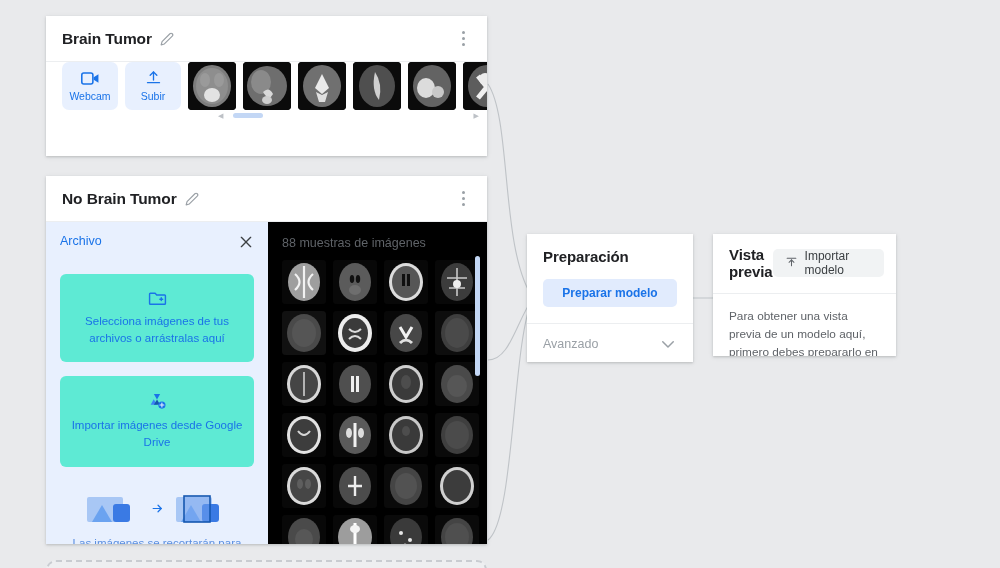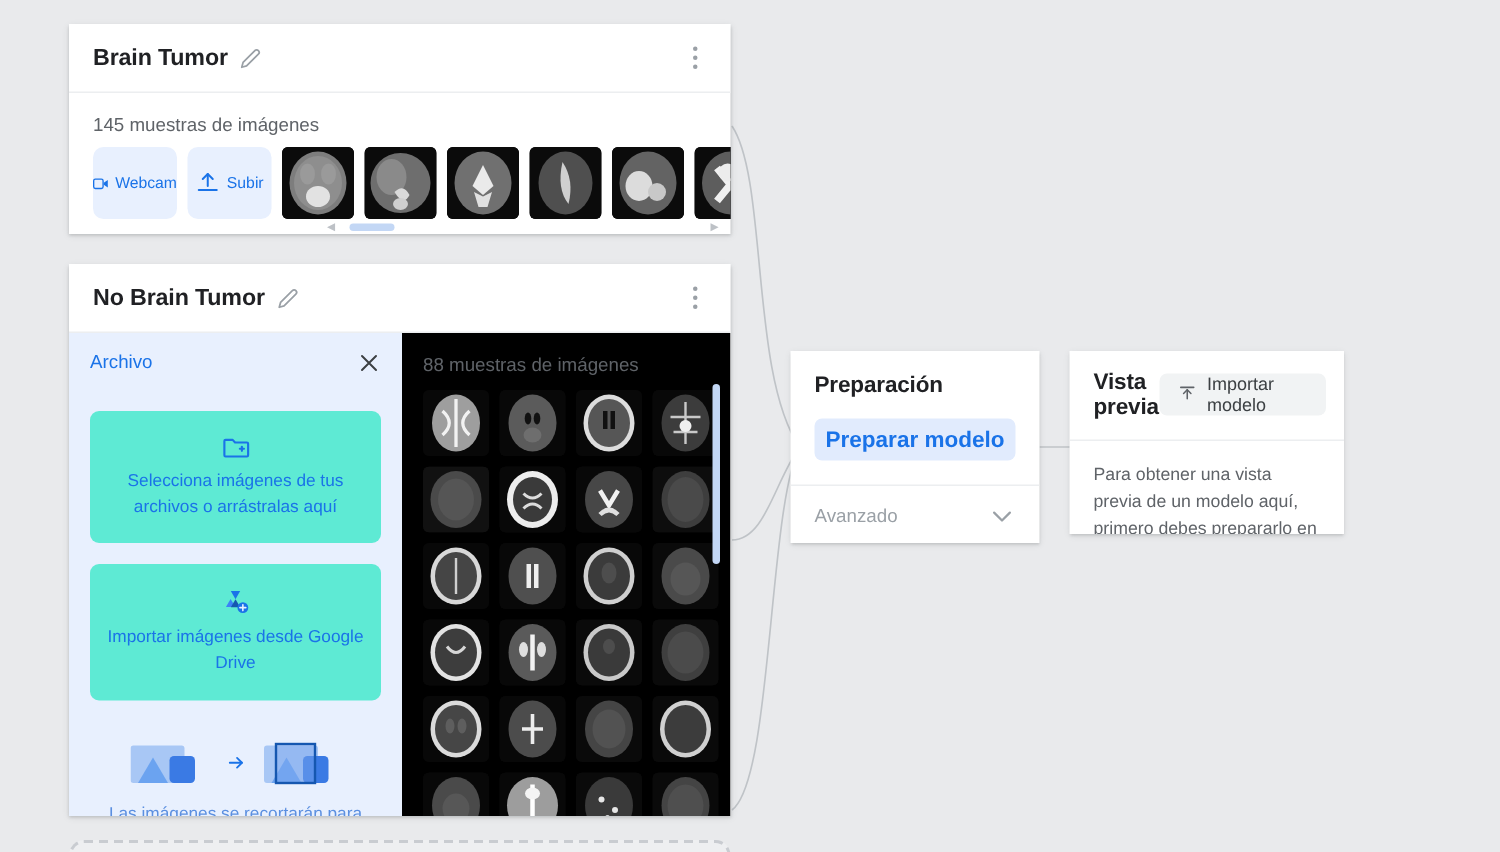--- a/index.html
+++ b/index.html
@@ -49,21 +49,21 @@
     padding: 14px 0 8px 16px;
   }
   .strip {
     display: flex; align-items: flex-start; gap: 7px;
     padding: 0 0 0 16px;
     position: relative;
   }
   .inbtn {
     width: 56px; height: 48px; border-radius: 7px;
     background: #e8f0fe; color: #1a73e8;
-    display: flex; align-items: center; justify-content: center;
+    display: flex; flex-direction: column; align-items: center; justify-content: center;
     gap: 4px; flex: 0 0 auto;
   }
   .inbtn span { font-size: 10.5px; color: #1a73e8; }
   .thumb { width: 48px; height: 48px; border-radius: 4px; flex: 0 0 auto; overflow: hidden; background: #0a0a0a; }
   .thumb svg { display: block; width: 48px; height: 48px; }
   .hscroll {
     position: absolute; left: 172px; right: 8px; bottom: -10px; height: 10px;
     display: flex; align-items: center;
   }
   .hscroll .track { flex: 1; height: 1px; background: transparent; margin: 0 8px; position: relative; }
@@ -103,21 +103,21 @@
     position: absolute; left: 46px; top: 560px; width: 441px; height: 46px;
     border: 2px dashed #c9ccd1; border-radius: 10px; background: #eeeff1;
   }
 
   
   #card-train { left: 527px; top: 234px; width: 166px; height: 128px; }
   .train-body { padding: 14px 16px 16px 16px; }
   .train-title { font-size: 15px; font-weight: bold; color: #202124; margin-bottom: 14px; letter-spacing: -.1px; }
   .pill {
     display: block; width: 100%; height: 28px; border-radius: 5px;
-    background: #e1ebfd; color: #1a73e8; font-size: 15px; font-weight: bold;
+    background: #e1ebfd; color: #1a73e8; font-size: 12px; font-weight: bold;
     display: flex; align-items: center; justify-content: center;
   }
   .train-foot {
     border-top: 1px solid #eceef0; height: 40px;
     display: flex; align-items: center; padding: 0 16px;
   }
   .train-foot span { font-size: 12.5px; color: #9aa0a6; }
   .train-foot .chev { margin-left: auto; color: #9aa0a6; display: flex; }
 
   
@@ -155,21 +155,20 @@
             <path d="M17 3a2.8 2.8 0 0 1 4 4L7.5 20.5 2 22l1.5-5.5z"></path>
           </svg>
       </span>
       <div class="kebab">
           <i></i>
           <i></i>
           <i></i>
         </div>
     </div>
 
-    <div class="samples-label">145 muestras de imágenes</div>
 
     <div class="strip">
       <div class="inbtn">
         <svg width="19" height="15" viewBox="0 0 24 18" fill="none" stroke="#1a73e8" stroke-width="2">
             <rect x="1" y="2" width="14" height="14" rx="2.5"></rect>
             <path d="M16 7.5 L22 3.5 L22 14.5 L16 10.5 Z" fill="#1a73e8" stroke="none"></path>
           </svg>
         <span>Webcam</span>
       </div>
       <div class="inbtn">

